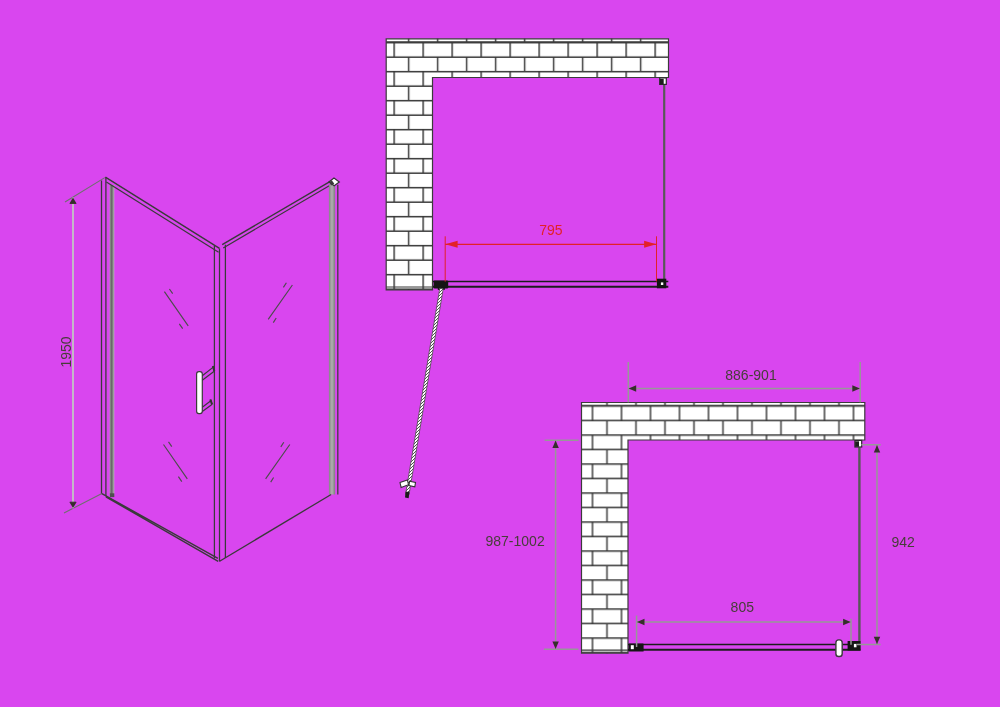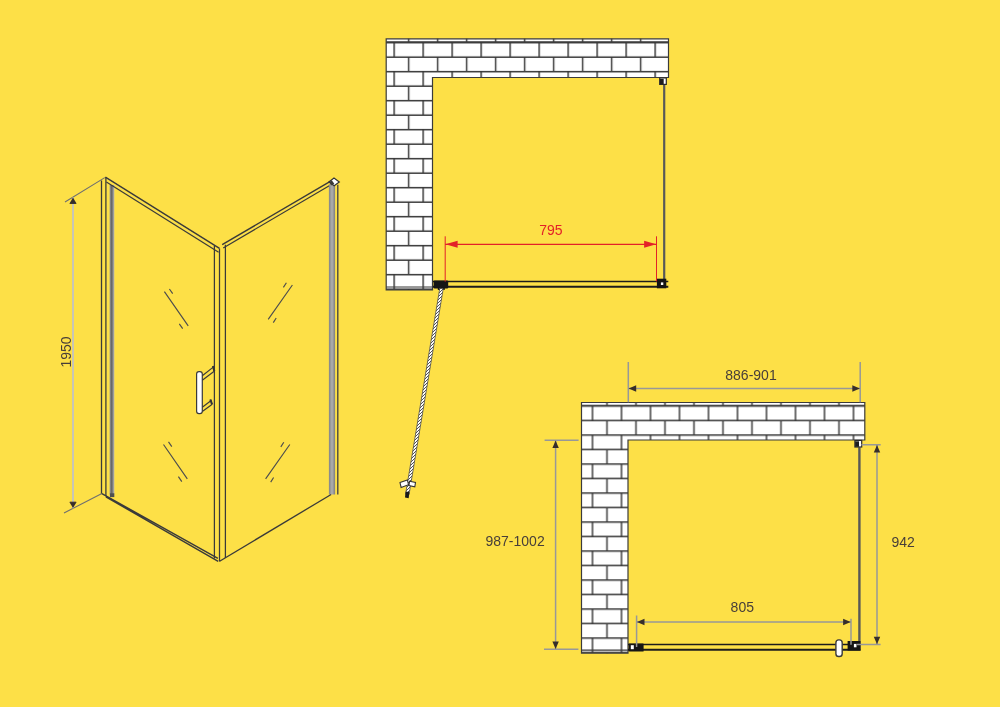--- a/index.html
+++ b/index.html
@@ -1,16 +1,16 @@
 <!DOCTYPE html>
 <html><head>
 <meta charset="utf-8">
 <style>
 html,body{margin:0;padding:0;background:#ffffff;}
-#page{width:1000px;height:707px;position:relative;overflow:hidden;background:#fde047;}
+#page{width:1000px;height:707px;position:relative;overflow:hidden;background:#d946ef;}
 text{font-family:"Liberation Sans",sans-serif;}
 </style>
 </head>
 <body>
 <div id="page">
 <svg width="1000" height="707" viewBox="0 0 1000 707">
 <defs>
 <pattern id="brickT" patternUnits="userSpaceOnUse" x="386.2" y="41.9" width="29" height="29">
   <rect width="29" height="29" fill="#ffffff"></rect>
   <path d="M0,0.7 H29 M0,15.2 H29 M8,0 V15.2 M22.5,15.2 V29" stroke="#373737" stroke-width="1.45" fill="none"></path>

